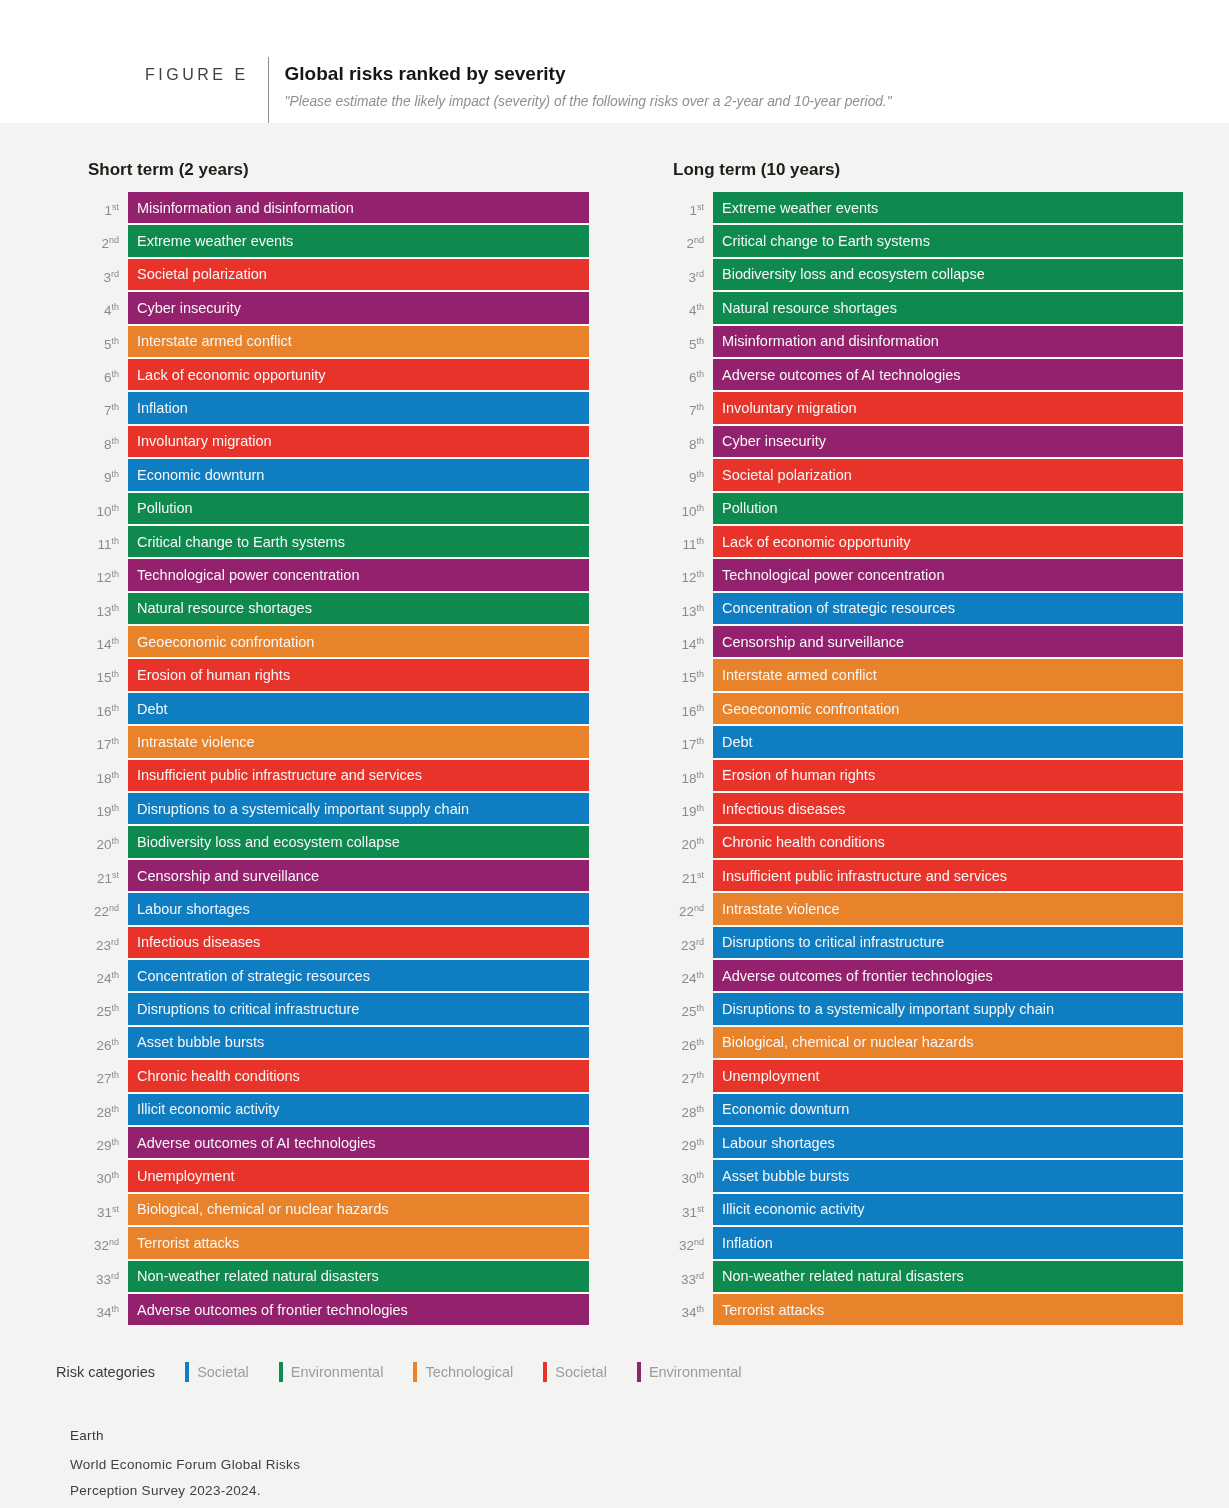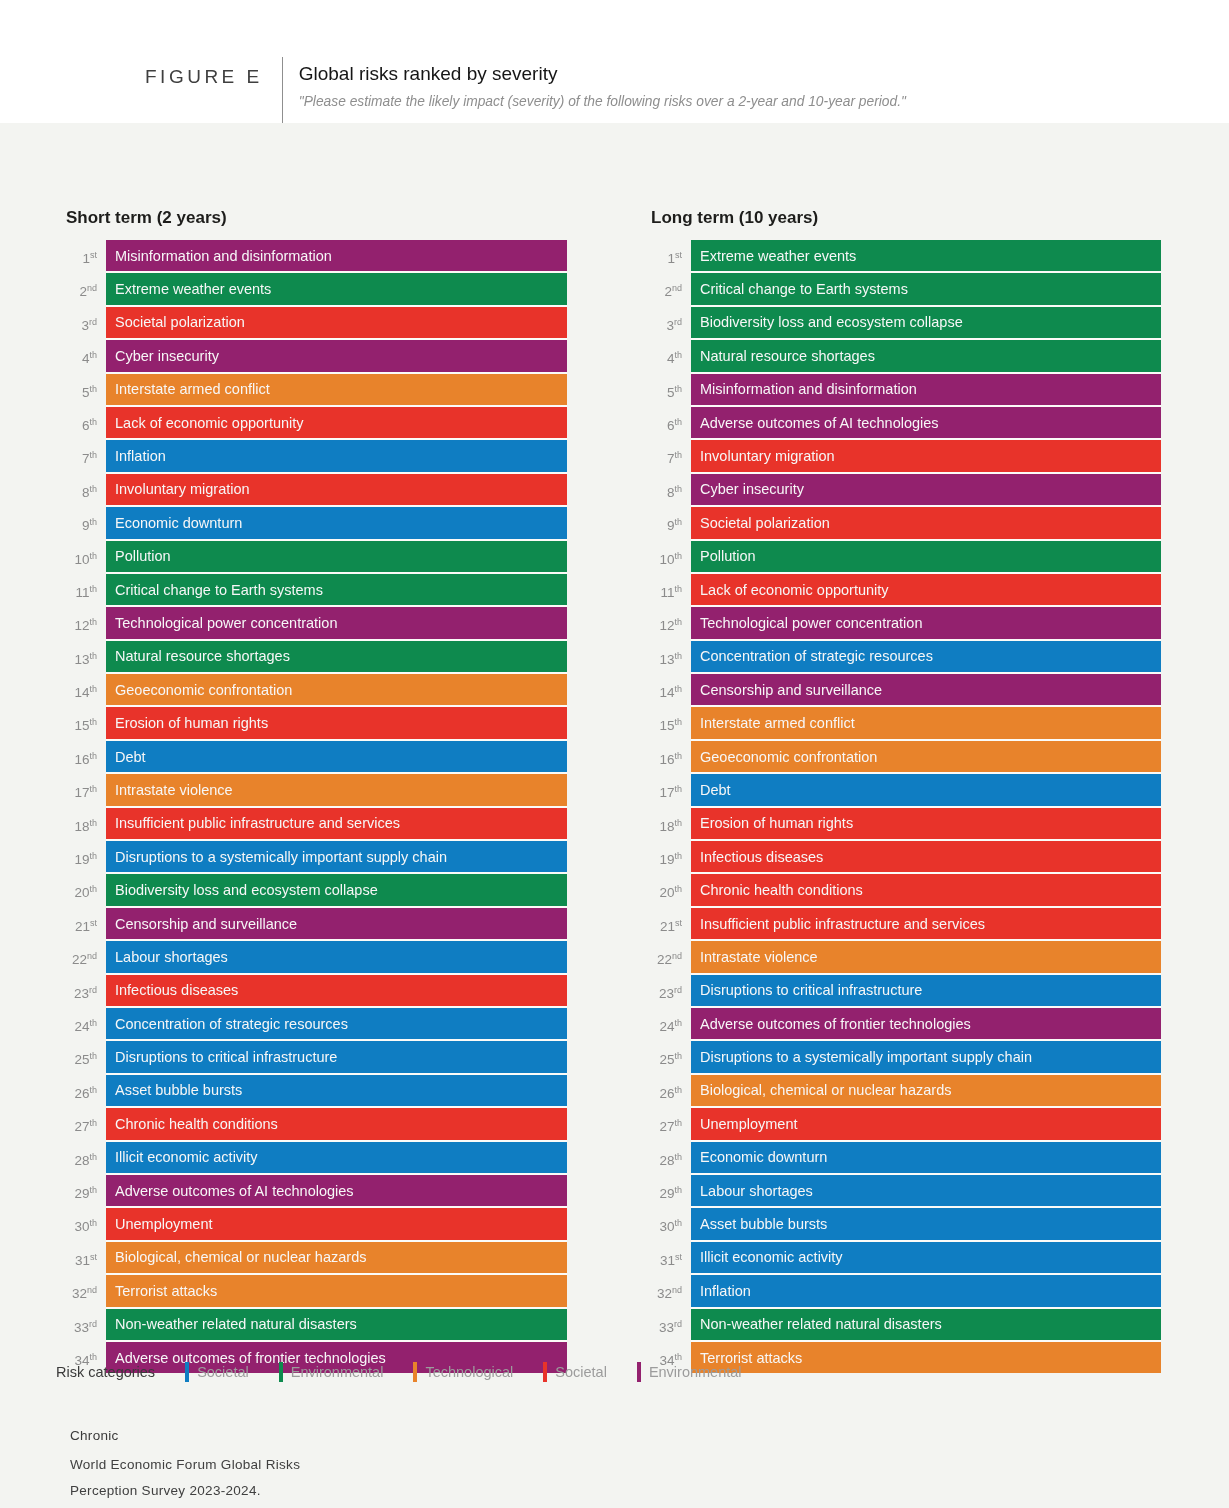--- a/index.html
+++ b/index.html
@@ -6,26 +6,26 @@
   body {
     width:1229px; height:1508px;
     background:#f3f4f1;
     font-family:"Liberation Sans", sans-serif;
     position:relative;
     overflow:hidden;
   }
   .top-band { position:absolute; top:0; left:0; width:1229px; height:123px; background:#ffffff; }
 
   .fig-header { position:absolute; top:57px; left:145px; display:flex; align-items:stretch; }
-  .fig-label { font-size:19px; letter-spacing:3.5px; color:#3f3f3f; font-weight:400; padding-top:9px; white-space:nowrap; }
+  .fig-label { font-size:16px; letter-spacing:3.5px; color:#3f3f3f; font-weight:400; padding-top:9px; white-space:nowrap; }
   .fig-divider { width:1px; background:#8f8f8f; margin-left:19px; margin-right:16px; height:66px; }
-  .fig-title { font-size:19px; font-weight:normal; color:#161616; padding-top:6px; }
+  .fig-title { font-size:19px; font-weight:bold; color:#161616; padding-top:6px; }
   .fig-subtitle { font-size:13.8px; font-style:italic; color:#8e8e8e; margin-top:9px; }
 
-  .columns { position:absolute; top:160px; left:66px; display:flex;margin-top:48px; }
+  .columns { position:absolute; top:160px; left:88px; display:flex; }
   .col { }
   .col-short { width:501px; margin-right:84px; }
   .col-long  { width:510px; }
   .col-title { font-size:17px; font-weight:bold; color:#1d1d1b; margin:0 0 13px 0; line-height:19px; }
 
   .risk-row { display:flex; height:31.4px; margin-bottom:2px; }
   .risk-rank {
     width:40px; box-sizing:border-box; padding-right:9px;
     text-align:right; color:#8b8b8b; font-size:13.5px; line-height:31.4px;
     flex:0 0 auto; white-space:nowrap;
@@ -503,16 +503,16 @@
       <div class="legend-tick" style="background: rgb(232, 51, 42);"></div>
       <div class="legend-label">Societal</div>
     </div>
     <div class="legend-item">
       <div class="legend-tick" style="background: rgb(147, 33, 110);"></div>
       <div class="legend-label">Environmental</div>
     </div>
   </div>
 
 <div class="source">
-  <div class="source-title">Chronic</div>
+  <div class="source-title">Earth</div>
 <div class="source-line">World Economic Forum Global Risks</div>
     <div class="source-line">Perception Survey 2023-2024.</div>
   </div>
 
 </body></html>

